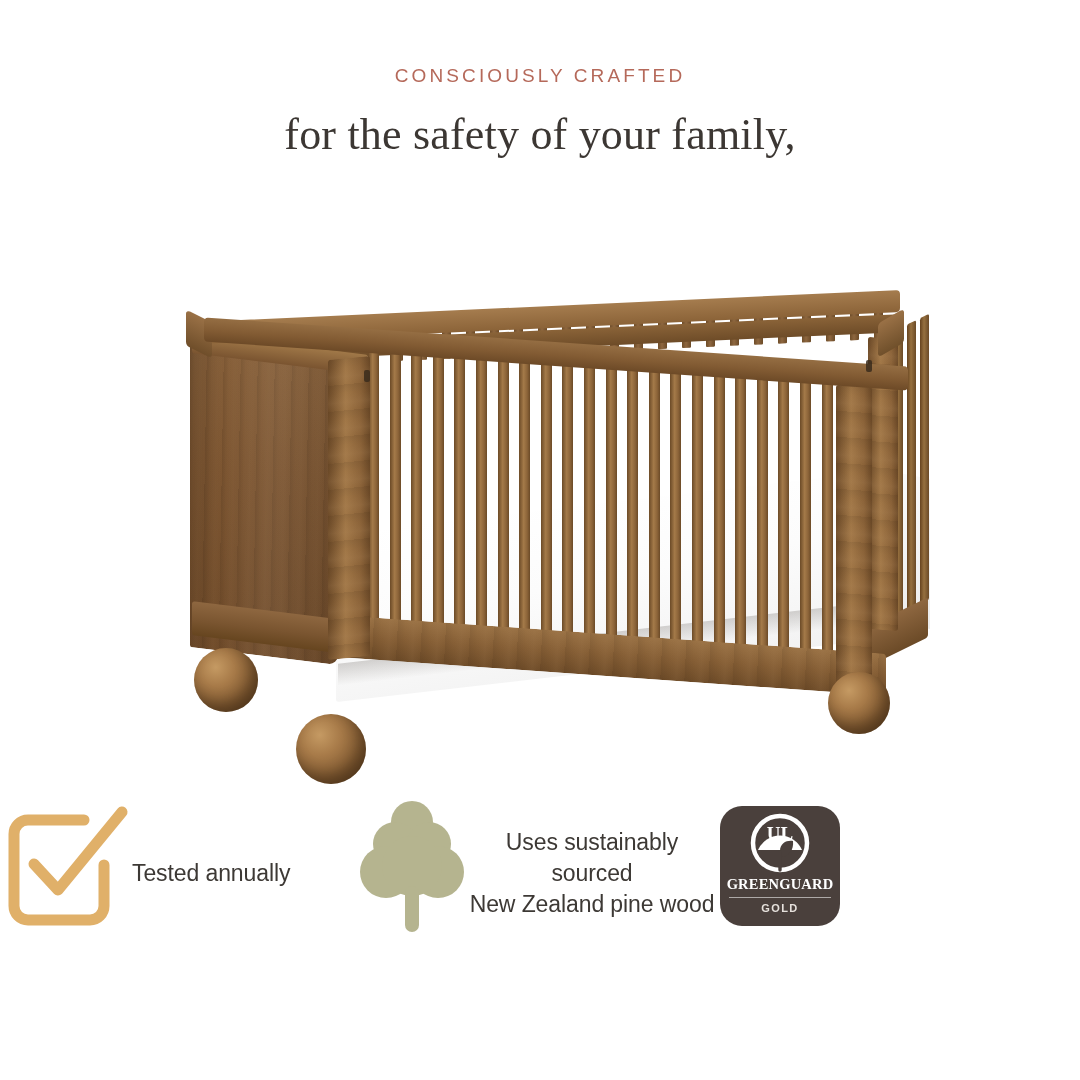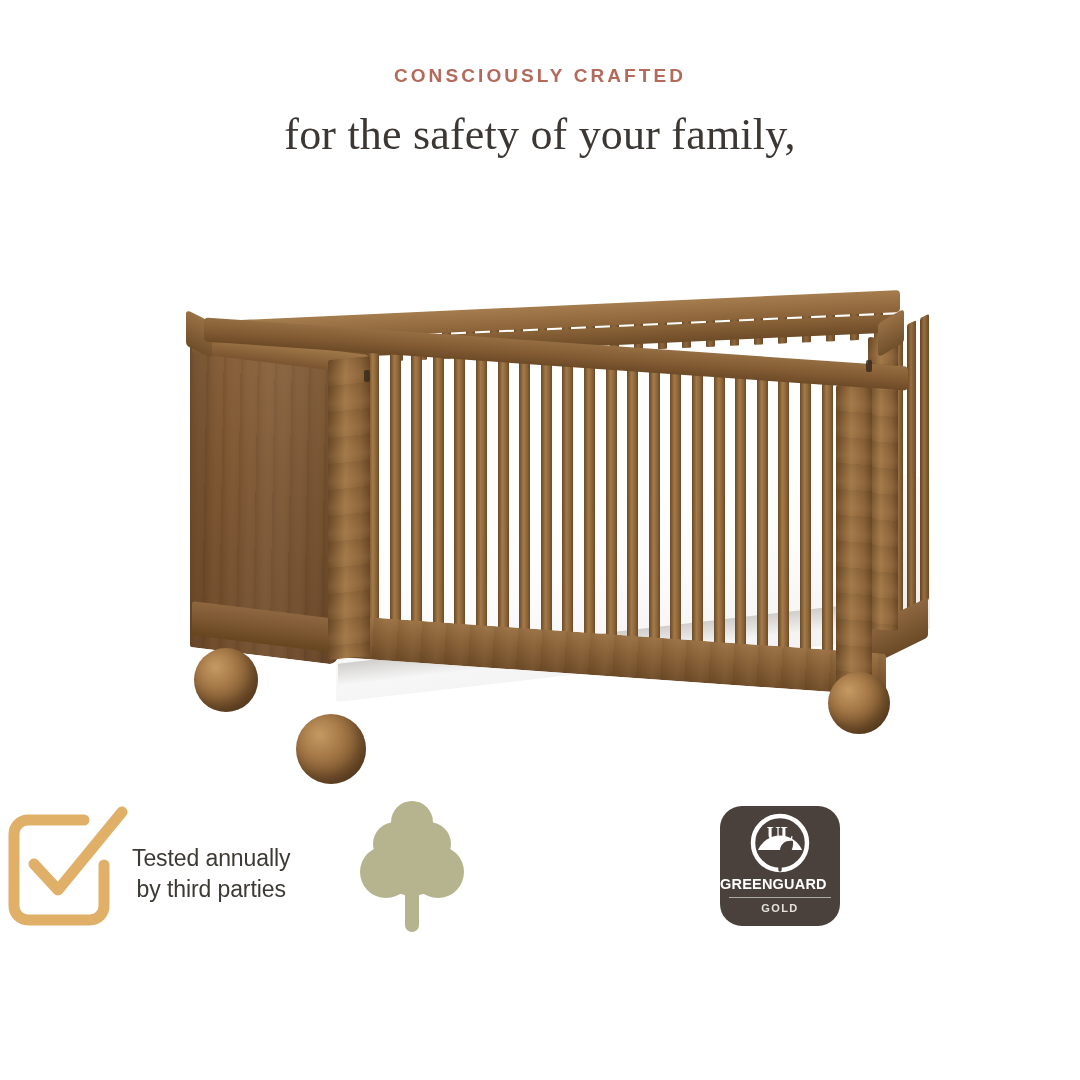--- a/index.html
+++ b/index.html
@@ -10,21 +10,21 @@
     position:relative;
     overflow:hidden;
   }
 
   
   .header { position:absolute; top:0; left:0; width:1080px; text-align:center; }
   .eyebrow {
     margin-top:66px;
     font-family:"Liberation Sans", sans-serif;
     font-size:19px;
-    font-weight:700;
+    font-weight:400;
     letter-spacing:3.1px;
     color:#B5695A;
     text-transform:uppercase;
     line-height:1;
   }
   .headline {
     margin-top:24px;
     font-family:"Liberation Serif", serif;
     font-size:44px;
     font-weight:400;
@@ -224,22 +224,22 @@
   
   .gg-badge {
     width:120px; height:120px;
     background:#4A403C;
     border-radius:22px;
     position:relative;
     display:flex; flex-direction:column; align-items:center;
   }
   .gg-word {
     position:absolute; top:70px; left:0; width:100%;
-    text-align:left; color:#FFFFFF;
-    font-family:Liberation Sans, sans-serif;
+    text-align:center; color:#FFFFFF;
+    font-family:Liberation Serif, serif;
     font-size:14.5px; font-weight:700; letter-spacing:.2px;
   }
   .gg-divider {
     position:absolute; top:91px; left:9px; width:102px; height:1px;
     background:rgba(255,255,255,.55);
   }
   .gg-gold {
     position:absolute; top:96px; left:0; width:100%;
     text-align:center; color:#E6E1DC;
     font-family:"Liberation Sans", sans-serif;
@@ -354,35 +354,38 @@
 
   <div class="feature">
     <div class="feature-icon">
       <svg width="132" height="128" viewBox="0 0 132 128" fill="none">
         <path d="M104 63 V104 a14 14 0 0 1 -14 14 H28 a14 14 0 0 1 -14 -14 V32 a14 14 0 0 1 14 -14 H84" stroke="#E0B069" stroke-width="11" stroke-linecap="round" fill="none"></path>
         <path d="M34 62 L58 88 L122 10" stroke="#E0B069" stroke-width="11" stroke-linecap="round" stroke-linejoin="round" fill="none"></path>
       </svg>
     </div>
     <div class="feature-caption">
       <div>Tested annually</div>
-      <div>by third parties</div>
     </div>
   </div>
 
   <div class="feature">
     <div class="feature-icon">
       <svg width="104" height="132" viewBox="0 0 104 132" fill="#B5B48F">
         <circle cx="52" cy="22" r="21"></circle>
         <circle cx="35" cy="44" r="22"></circle>
         <circle cx="69" cy="44" r="22"></circle>
         <circle cx="26" cy="72" r="26"></circle>
         <circle cx="78" cy="72" r="26"></circle>
         <circle cx="52" cy="66" r="30"></circle>
         <rect x="45" y="86" width="14" height="46" rx="7"></rect>
       </svg>
+    </div>
+    <div class="feature-caption">
+      <div>Uses sustainably sourced</div>
+      <div>New Zealand pine wood</div>
     </div>
   </div>
 
   <div class="feature">
     <div class="feature-icon">
       <div class="gg-badge">
         <svg width="120" height="66" viewBox="0 0 120 66" style="position:absolute;top:4px;left:0;">
           <circle cx="60" cy="33" r="27" fill="none" stroke="#FFFFFF" stroke-width="4.5"></circle>
           <text x="60" y="30" text-anchor="middle" fill="#FFFFFF" font-family="Liberation Serif, serif" font-size="19" font-weight="700">UL</text>
           <path d="M38 40 A24 24 0 0 1 82 40 Z" fill="#FFFFFF"></path>

